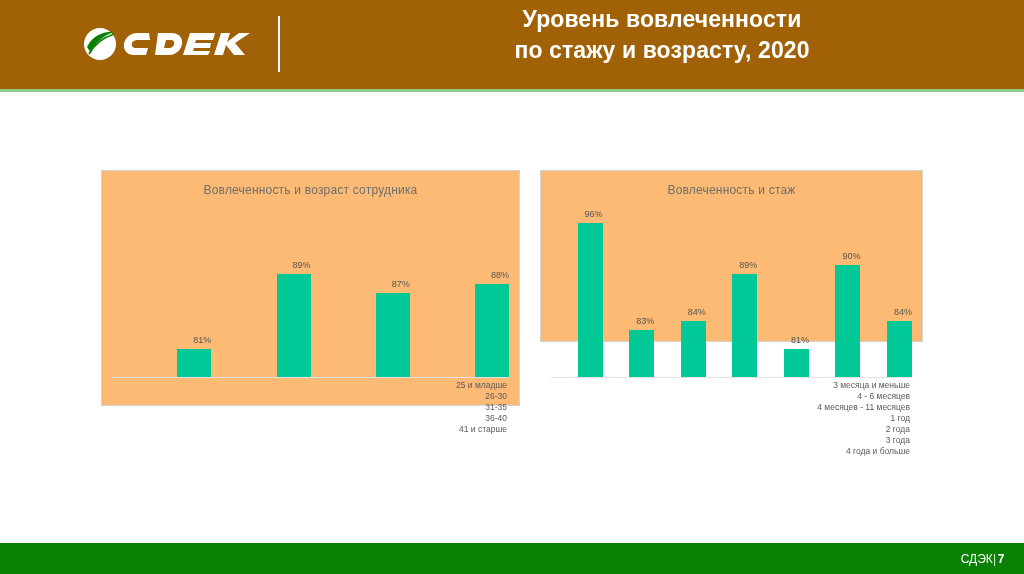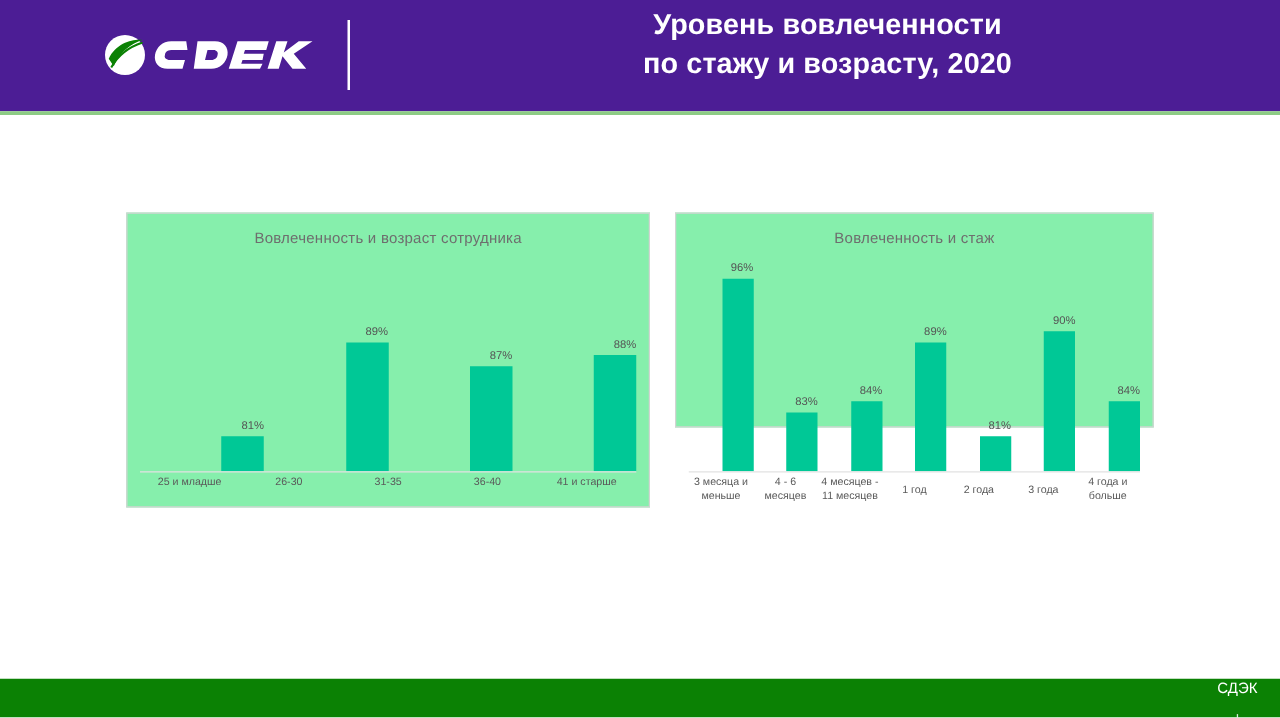--- a/index.html
+++ b/index.html
@@ -16,21 +16,21 @@
     position: relative;
   }
 
   
   .header {
     position: absolute;
     left: 0;
     top: 0;
     width: 1024px;
     height: 89px;
-    background: #4c1d95;
+    background: #a16207;
   }
   .header-inner {
     position: relative;
     width: 100%;
     height: 100%;
   }
   .logo-block {
     position: absolute;
     left: 83px;
     top: 22px;
@@ -86,21 +86,21 @@
   
   .charts-area {
     position: absolute;
     left: 0;
     top: 92px;
     width: 1024px;
     height: 451px;
   }
   .chart-panel {
     position: absolute;
-    background: #86efac;
+    background: #fdba74;
     border: 1px solid #d3d3d3;
     box-sizing: border-box;
   }
   #panel-age {
     left: 101px;
     top: 78px;
     width: 419px;
     height: 236px;
   }
   #panel-tenure {
@@ -168,21 +168,22 @@
   #panel-tenure .bar {
     width: 25px;
   }
   .xlabels {
     position: absolute;
     left: 10px;
     right: 10px;
     top: 209px;
     display: flex;
     justify-content: space-around;
-    align-items: center;
+    align-items: flex-end;
+    flex-direction: column;
   }
   .xlabel {
     flex: 1 1 0;
     text-align: center;
     font-size: 8.5px;
     line-height: 11px;
     color: #5a5a5a;
     padding: 0 2px;
     box-sizing: border-box;
   }
@@ -196,24 +197,23 @@
     height: 31px;
     background: #0b8104;
   }
   .footer-right {
     position: absolute;
     right: 18px;
     top: 0;
     height: 31px;
     display: flex;
     align-items: center;
-    gap: 12px;
+    gap: 0;
     color: #ffffff;
     font-size: 12px;
-    flex-direction: column;
   }
   .footer-sep {
     color: #ffffff;
     opacity: 0.85;
   }
   .footer-page {
     font-weight: bold;
     min-width: 10px;
     text-align: center;
   }

